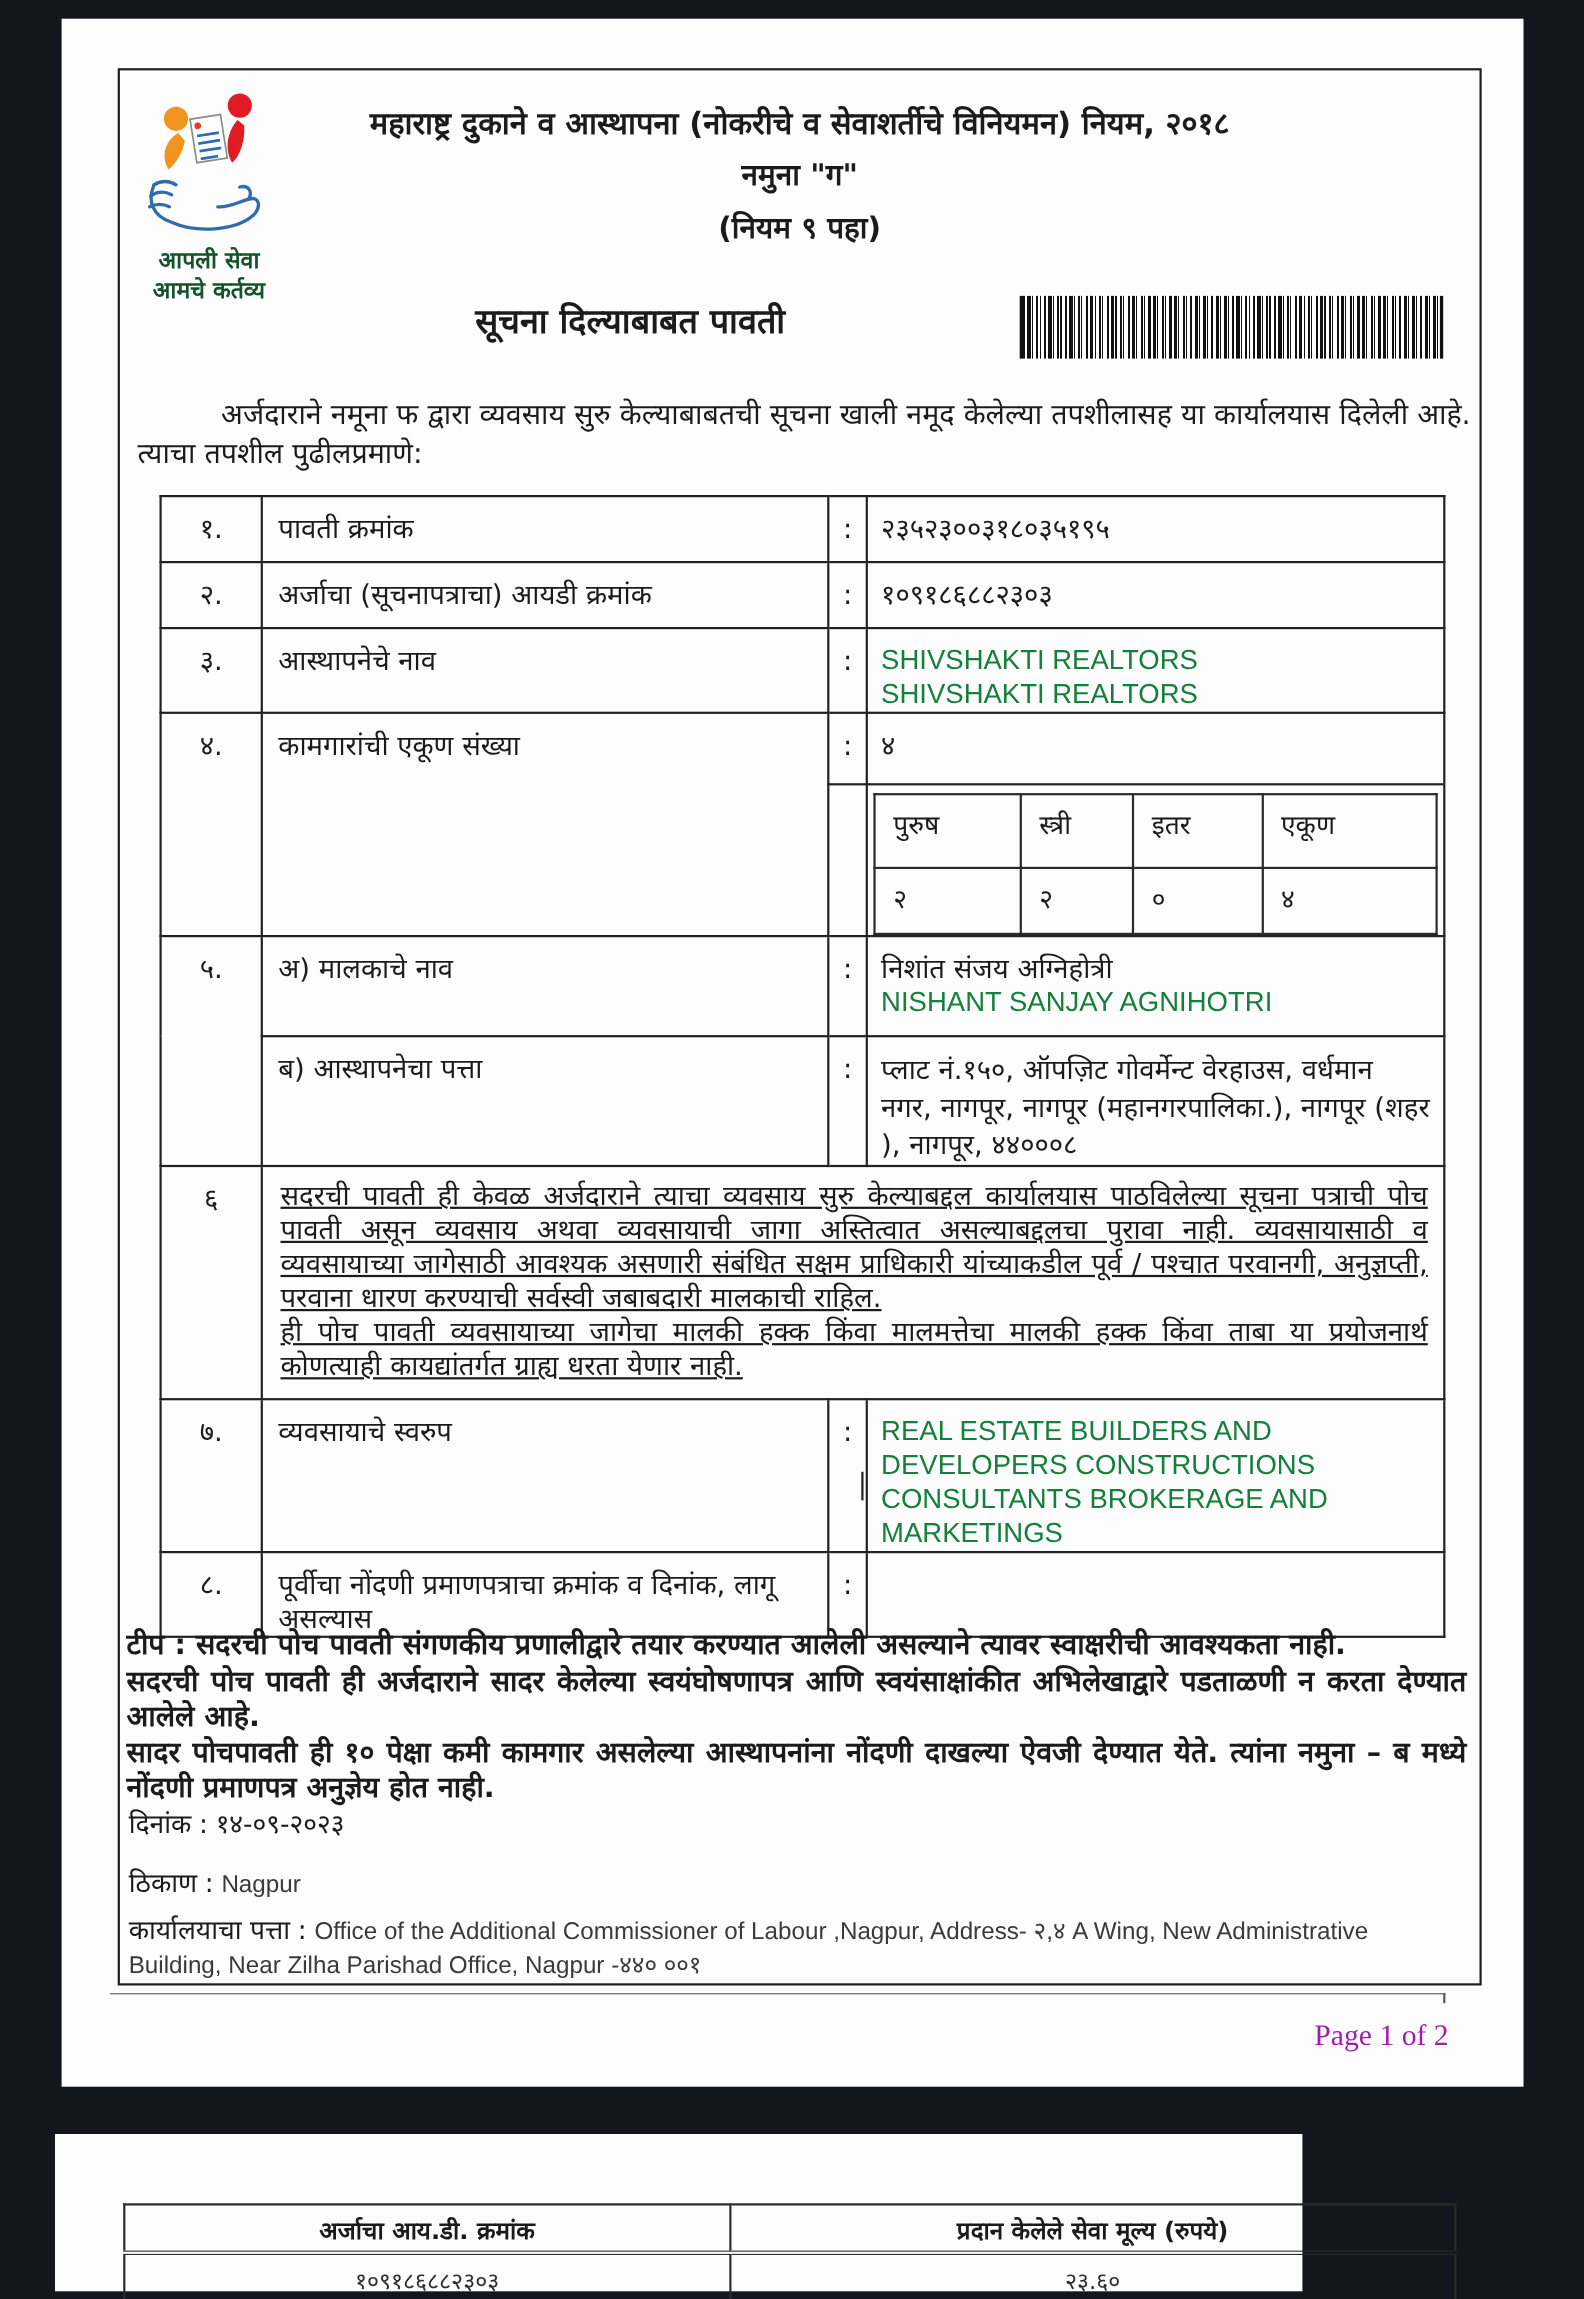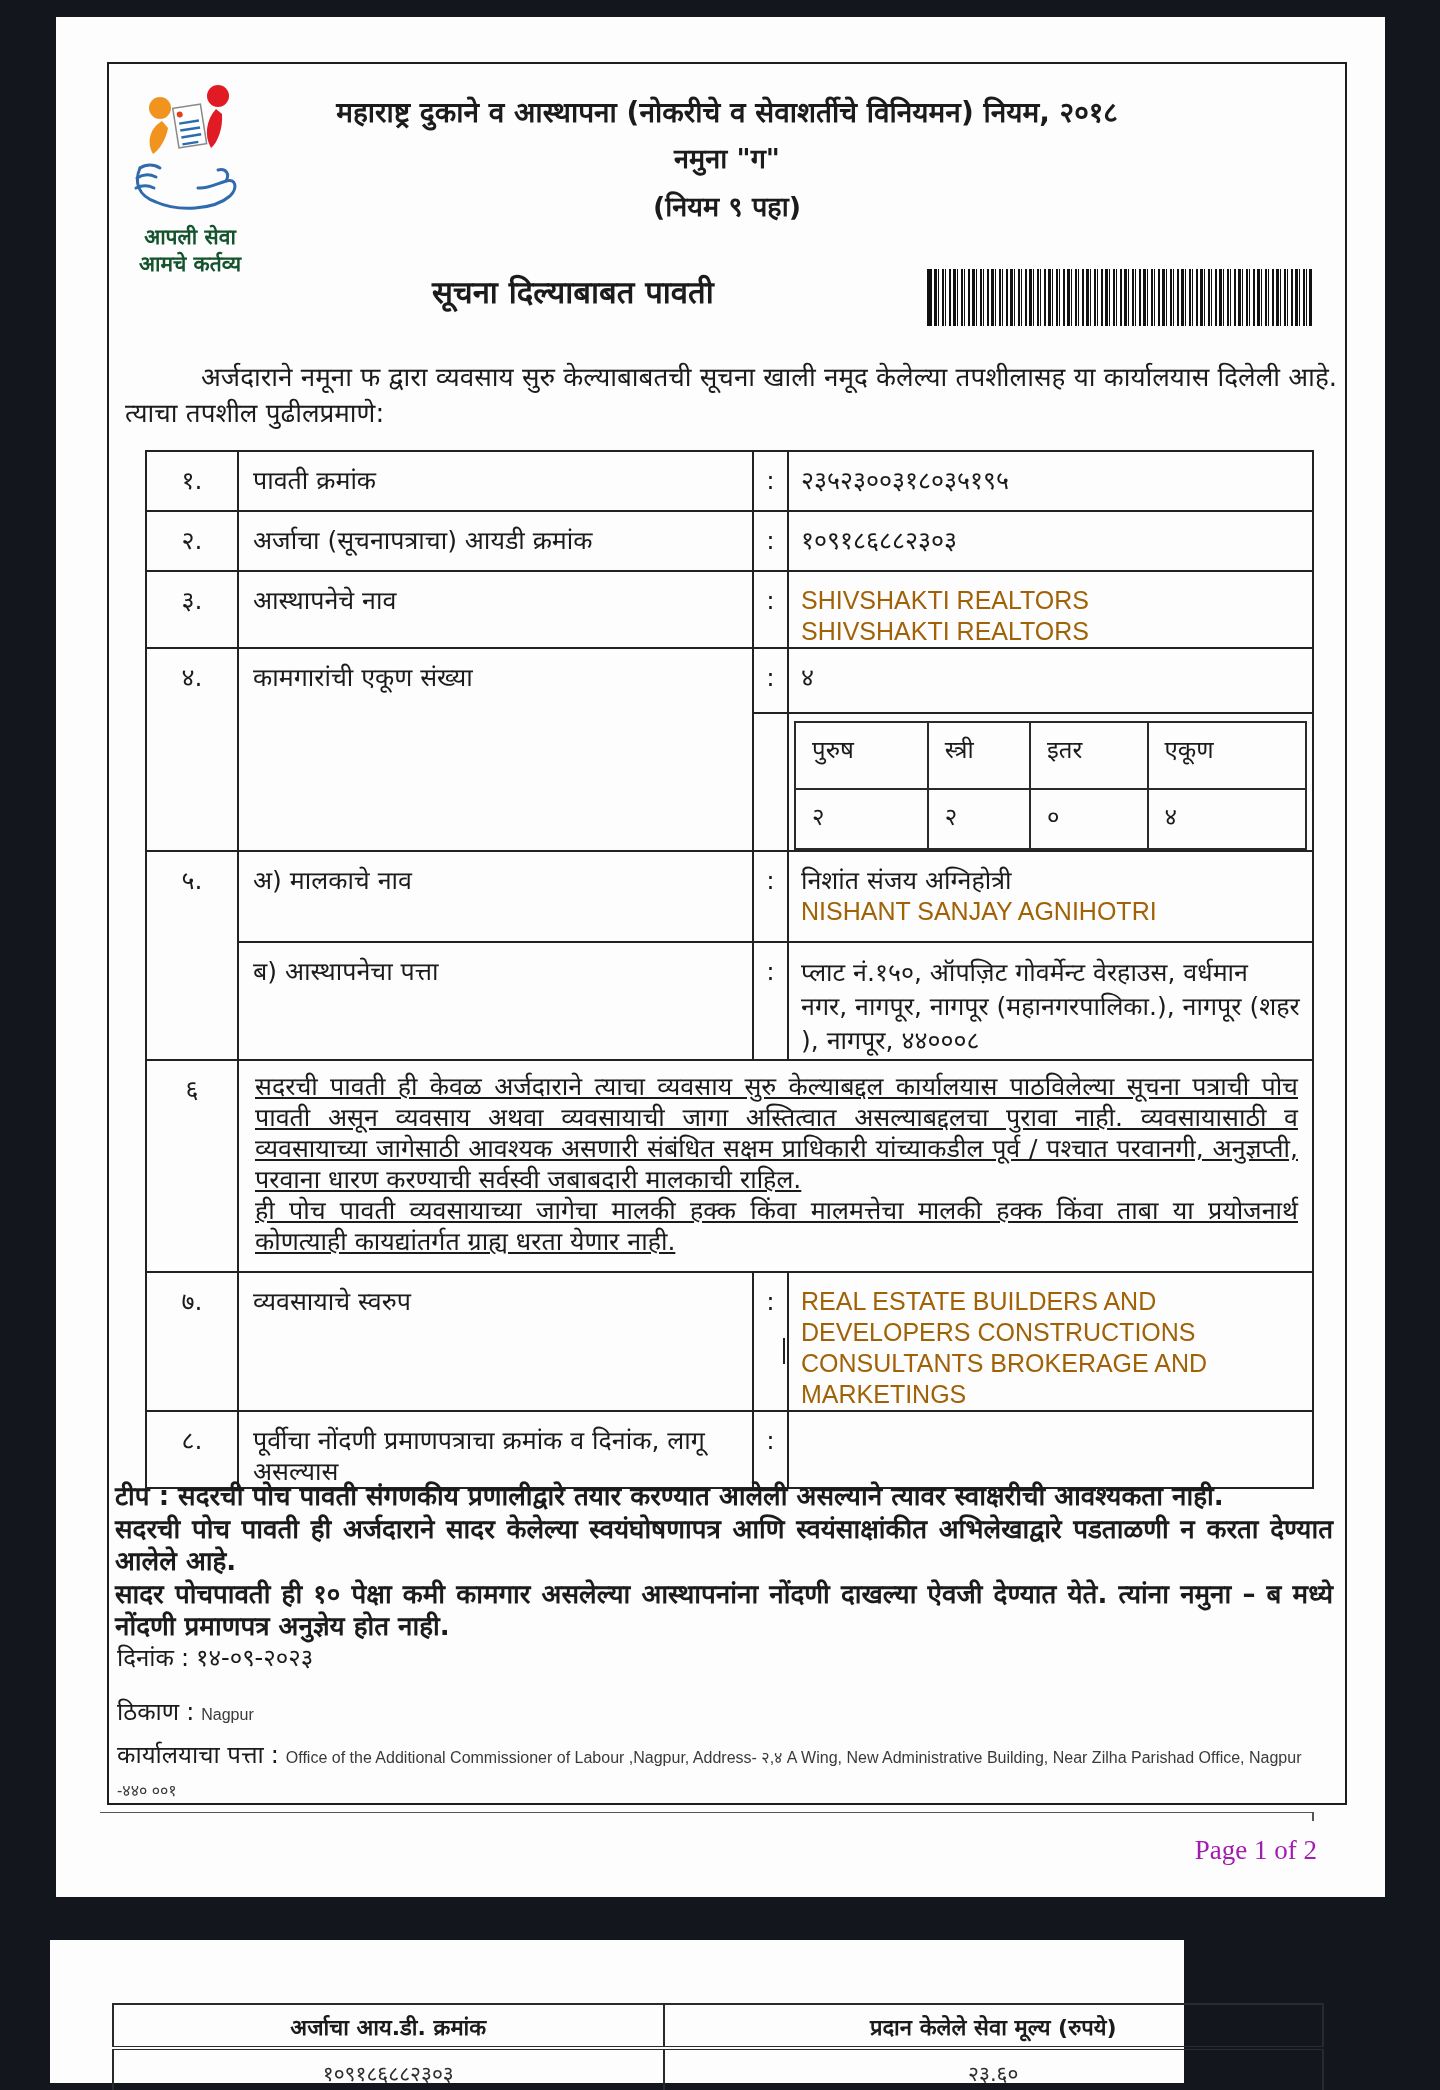--- a/index.html
+++ b/index.html
@@ -39,21 +39,21 @@
 
   
   .details-wrap { position:absolute; left:36px; top:386px; width:1167px; }
   table.details { width:100%; border-collapse:collapse; table-layout:fixed; }
   table.details td { border:2px solid #222; vertical-align:top; font-size:25px; line-height:31px; }
   .c-num { width:92px; } .c-label { width:515px; } .c-colon { width:35px; } .c-value { width:525px; }
   td.num   { text-align:center; padding-top:13px; }
   td.label { padding:13px 10px 0 14px; }
   td.colon { padding-top:13px; text-align:center; }
   td.value { padding:13px 12px 0 12px; }
-  td.value .en, .en { font-family:"Liberation Sans", sans-serif; color:#a16207; }
+  td.value .en, .en { font-family:"Liberation Sans", sans-serif; color:#15803d; }
   td.bigcell { padding:10px 14px 0 16px; font-size:25.5px; line-height:35px; text-align:justify;text-decoration:underline; }
   td.bigcell p + p { margin-top:0; }
 
   
   td.value-r4 { padding:0; }
   .count-line { height:60px; padding:13px 0 0 12px; font-size:25px; }
   table.workers { width:calc(100% - 10px); margin:12px 4px 0 5px; border-collapse:collapse; table-layout:fixed; }
   table.workers th, table.workers td { border:2px solid #2a2a2a; font-weight:normal;
       text-align:left; font-size:24px; padding:12px 0 0 16px; vertical-align:top; }
   table.workers th { height:67px; } table.workers td { height:60px; }
@@ -61,21 +61,21 @@
   .row4-divider { position:absolute; left:607px; top:262px; width:560px; height:2px; background:#222; }
 
   
   .notes { position:absolute; left:6px; top:1416px; width:1218px;
            font-size:26px; font-weight:bold; line-height:32.5px; text-align:justify; }
   .foot-line { position:absolute; left:8px; font-size:24px; }
   .foot-date  { top:1576px; }
   .foot-place { top:1630px; }
   .foot-office{ top:1676px; width:1215px; line-height:31px; }
   .foot-line .sep { margin:0 7px; }
-  .foot-line .en { color:#3a3a3a; font-size:16px; }
+  .foot-line .en { color:#3a3a3a; font-size:22px; }
 
   .hairline { position:absolute; left:44px; top:1795px; width:1214px; height:1px; background:#555; }
   .hairline::after { content:''; position:absolute; right:0; top:0; width:2px; height:9px; background:#555; }
   .page-indicator { position:absolute; right:68px; top:1818px; font-family:"Liberation Serif", serif;
                     font-size:27px; color:#a21caf; }
   .caret { position:absolute; left:727px; top:1321px; width:2px; height:26px; background:#222; }
 
   
   table.fee { position:absolute; left:62px; top:63px; width:1212px; border-collapse:collapse; table-layout:fixed; }
   table.fee th, table.fee td { border:2px solid #2a2a2a; text-align:center; }

